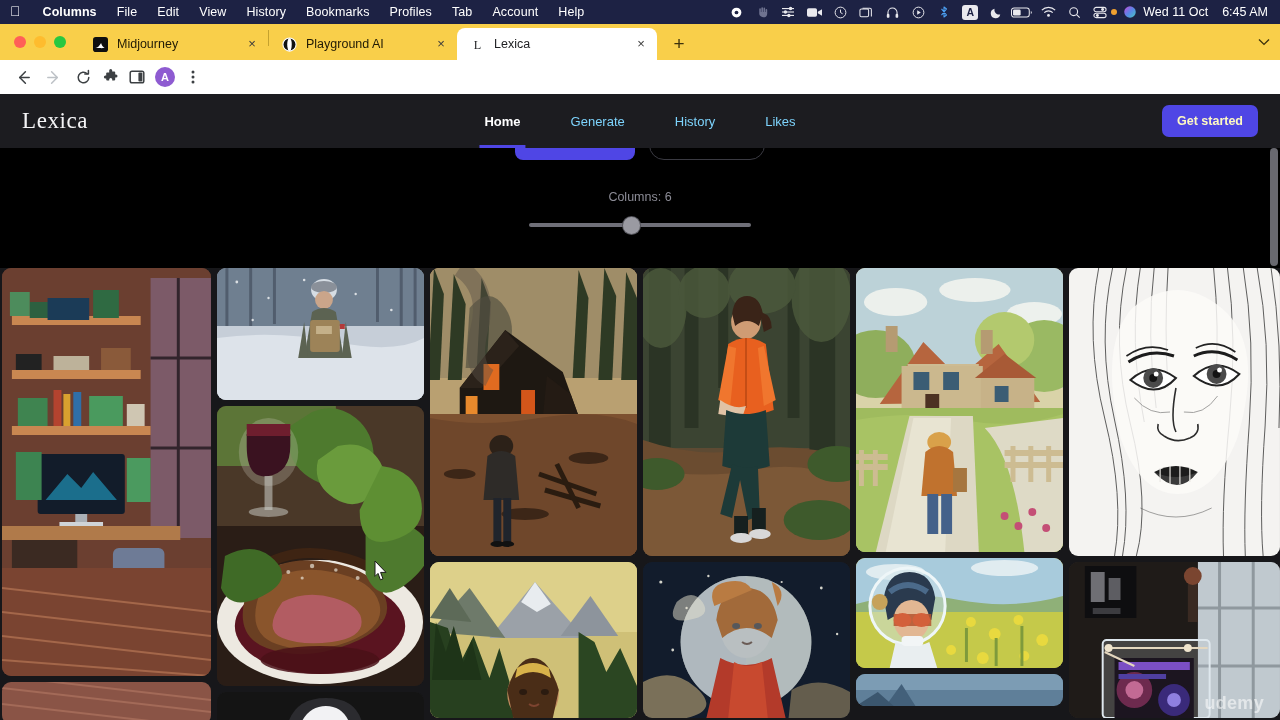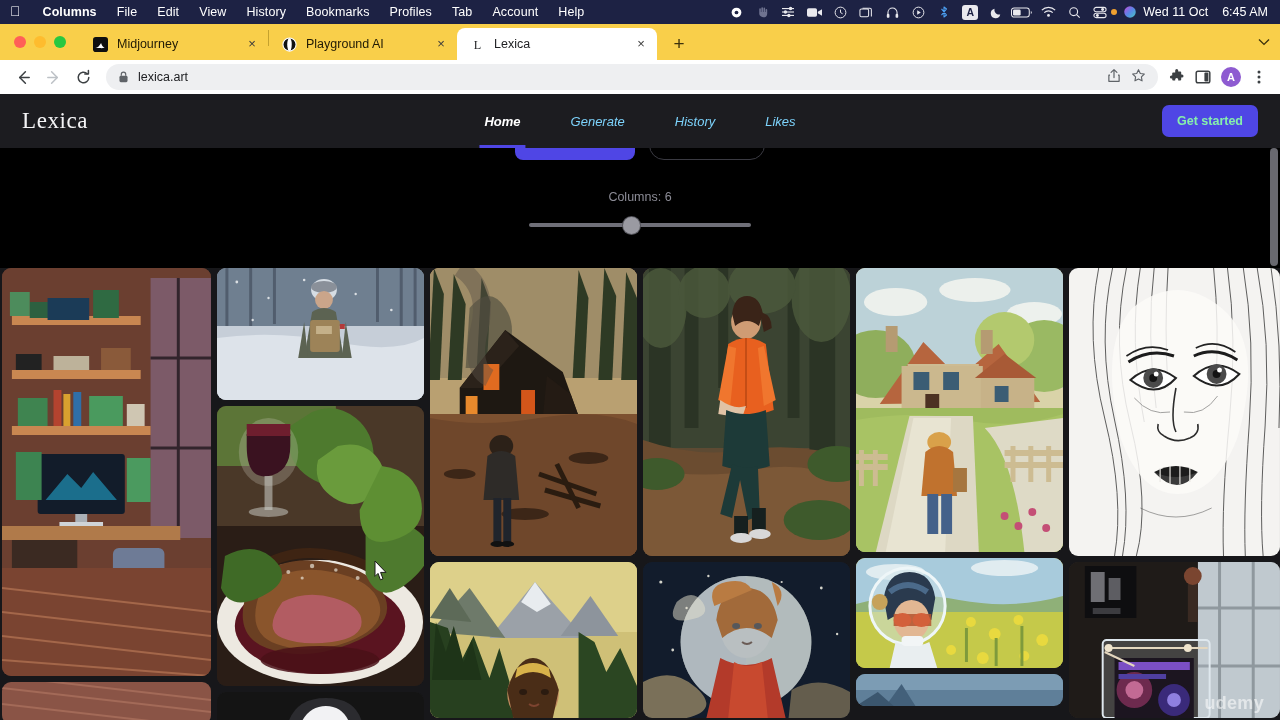--- a/index.html
+++ b/index.html
@@ -163,42 +163,41 @@
   .site-nav {
     display: flex;
     align-items: center;
     gap: 16px;
     margin-left: auto;
     margin-right: auto;
     position: absolute;
     left: 50%;
     transform: translateX(-50%);
     height: 54px;
-    font-style: italic;
   }
   .nav-link {
     font-size: 13px;
     color: #7dd3fc;
     padding: 0 17px;
     height: 54px;
     display: flex;
     align-items: center;
     position: relative;
   }
   .nav-link.active { color: #ffffff; font-weight: bold; }
   .nav-link.active::after {
     content: "";
     position: absolute;
     left: 12px; right: 12px; bottom: 0;
     height: 3px; background: #4f46e5;
   }
   .get-started {
     margin-left: auto;
     background: #4f46e5;
-    color: #86efac;
+    color: #fef9c3;
     font-size: 12.5px;
     font-weight: bold;
     padding: 9px 15px;
     border-radius: 7px;
     border: none;
   }
 
   
   .controls {
     position: relative;
@@ -485,42 +484,20 @@
         <line x1="3" y1="9" x2="13" y2="9" stroke="#bdc1c6" stroke-width="1.6" stroke-linecap="round"></line>
       </svg>
   </span>
   <span class="nav-btn">
     <svg width="17" height="17" viewBox="0 0 18 18">
         <path d="M14.6 9a5.6 5.6 0 11-1.7-4" fill="none" stroke="#3c4043" stroke-width="1.6" stroke-linecap="round"></path>
         <path d="M14.2 1.6V5.4h-3.8" fill="none" stroke="#3c4043" stroke-width="1.6" stroke-linecap="round" stroke-linejoin="round"></path>
       </svg>
   </span>
 
-  <div class="omnibox">
-    <span class="lock">
-      <svg width="11" height="12" viewBox="0 0 12 13">
-          <rect x="1.6" y="5.2" width="8.8" height="7" rx="1.5" fill="#5f6368"></rect>
-          <path d="M3.6 5.2V3.6a2.4 2.4 0 014.8 0v1.6" fill="none" stroke="#5f6368" stroke-width="1.3"></path>
-        </svg>
-    </span>
-    <span>lexica.art</span>
-    <span class="omni-right">
-      <span>
-        <svg width="14" height="15" viewBox="0 0 15 16">
-            <path d="M7.5 1.8v8.4M4.4 4.6l3.1-2.9 3.1 2.9" fill="none" stroke="#5f6368" stroke-width="1.3" stroke-linecap="round" stroke-linejoin="round"></path>
-            <path d="M3.2 7.6H2v6.6h11V7.6h-1.2" fill="none" stroke="#5f6368" stroke-width="1.3" stroke-linejoin="round"></path>
-          </svg>
-      </span>
-      <span>
-        <svg width="15" height="15" viewBox="0 0 16 16">
-            <path d="M8 1.8l1.9 4 4.3.6-3.1 3 .7 4.3L8 11.7l-3.8 2 .7-4.3-3.1-3 4.3-.6z" fill="none" stroke="#5f6368" stroke-width="1.2" stroke-linejoin="round"></path>
-          </svg>
-      </span>
-    </span>
-  </div>
 
   <span class="tb-icon">
     <svg width="16" height="16" viewBox="0 0 16 16">
         <path d="M6.2 1.6a1.5 1.5 0 013 0v.8h2.1c.5 0 .9.4.9.9v2.1h.8a1.5 1.5 0 010 3h-.8v2.1c0 .5-.4.9-.9.9H9.2v-.8a1.5 1.5 0 00-3 0v.8H4.1a.9.9 0 01-.9-.9V9.4h-.8a1.5 1.5 0 010-3h.8V4.3c0-.5.4-.9.9-.9h2.1z" fill="#3c4043"></path>
       </svg>
   </span>
   <span class="tb-icon">
     <svg width="16" height="16" viewBox="0 0 16 16">
         <rect x="1.2" y="2.2" width="13.6" height="11.6" rx="1.8" fill="none" stroke="#3c4043" stroke-width="1.5"></rect>
         <rect x="9.4" y="3.6" width="4" height="8.8" rx="1" fill="#3c4043"></rect>

